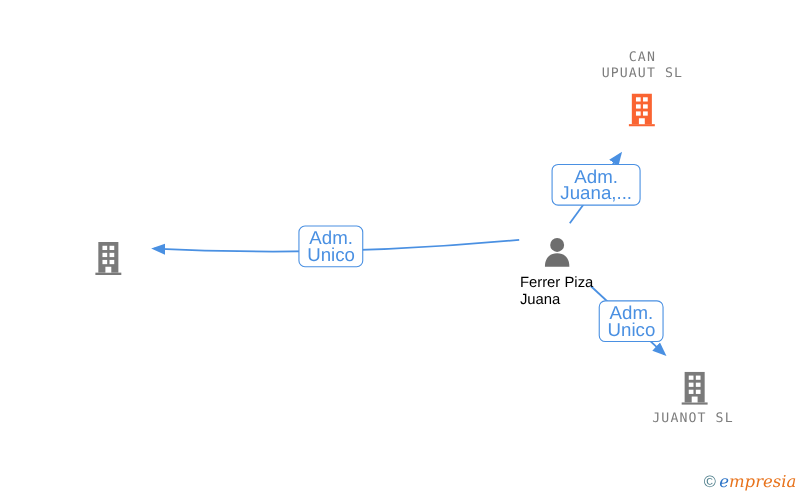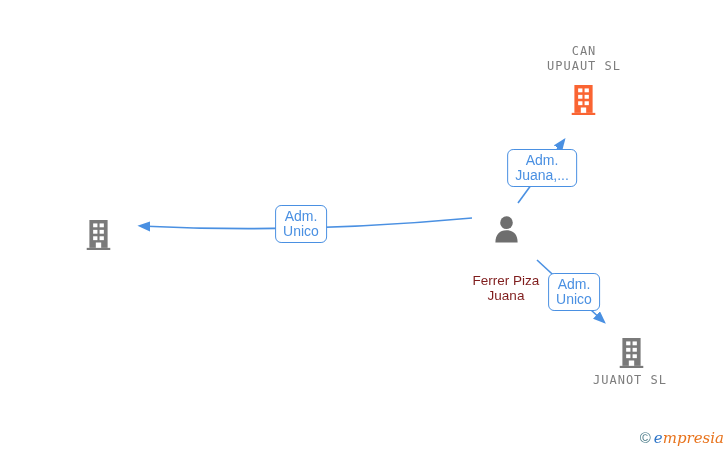--- a/index.html
+++ b/index.html
@@ -41,40 +41,39 @@
     line-height: 15px;
     letter-spacing: 1px;
     color: #7d7d7d;
     white-space: nowrap;
     cursor: pointer;
   }
   .person-label {
     position: absolute;
     z-index: 2;
     transform: translateX(-50%);
-    text-align: center;
+    text-align: left;
     font-family: "Liberation Sans", sans-serif;
     font-size: 13.5px;
     line-height: 15px;
-    color: #7f1d1d;
+    color: #000000;
     white-space: nowrap;
     cursor: pointer;
-    margin-top: 24px;
   }
   .edge-label {
     position: absolute;
     z-index: 3;
     transform: translate(-50%, -50%);
     background: #ffffff;
     border: 1.6px solid #4a90e2;
     border-radius: 6px;
     padding: 3px 7px;
     text-align: center;
     font-family: "Liberation Sans", sans-serif;
-    font-size: 14px;
+    font-size: 17px;
     line-height: 15px;
     color: #4a90e2;
     white-space: nowrap;
     cursor: pointer;
   }
   #brand-footer {
     position: absolute;
     right: 4px;
     bottom: 3px;
     z-index: 2;

